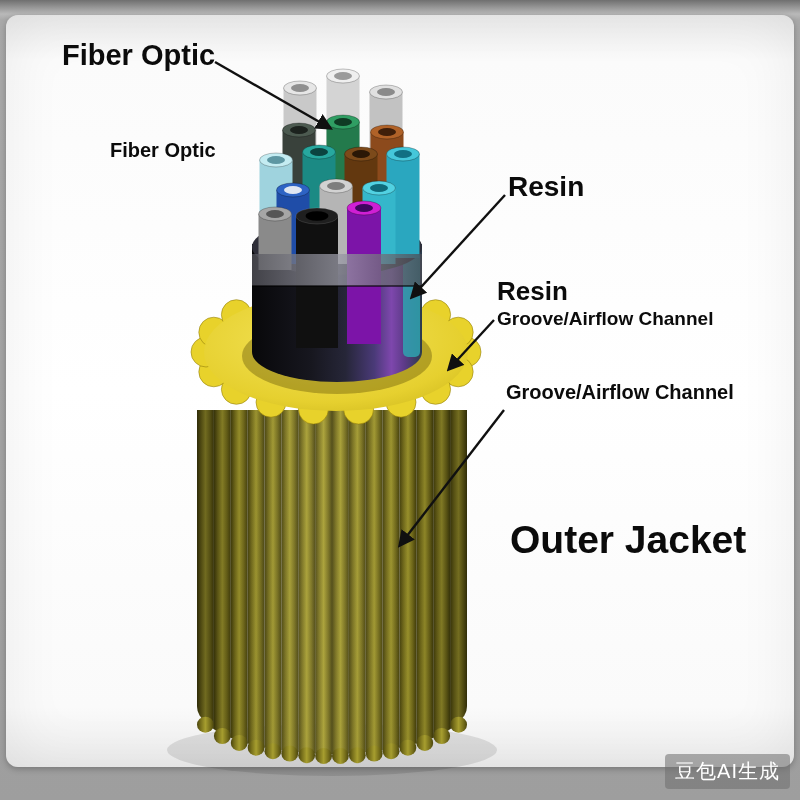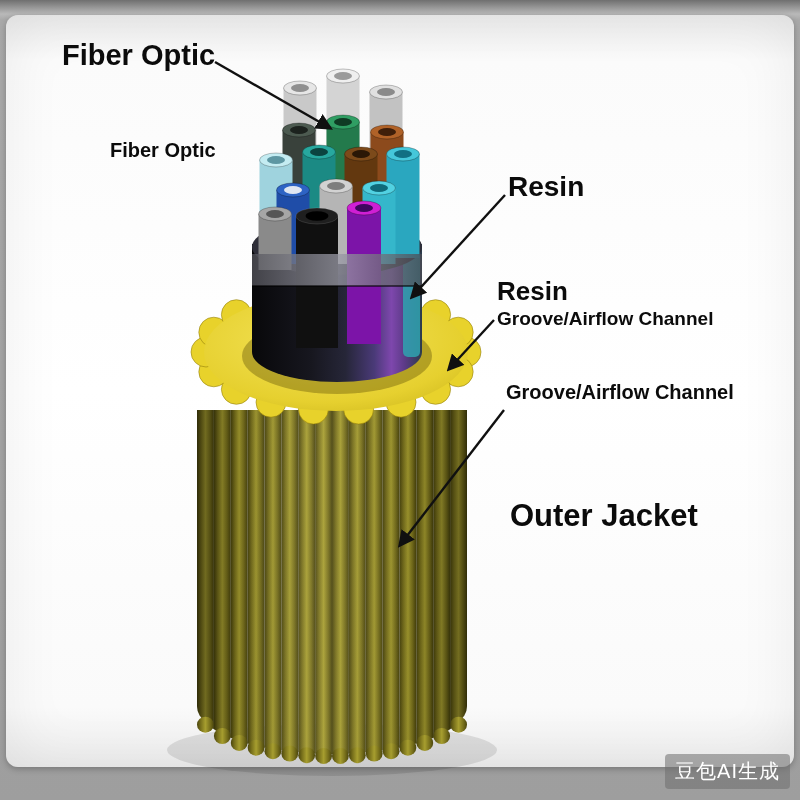--- a/index.html
+++ b/index.html
@@ -9,21 +9,21 @@
          background:linear-gradient(180deg,#ececec 0,#fbfbfb 6%,#ffffff 50%,#fafafa 92%,#ededed 100%);
          box-shadow:inset 0 0 60px rgba(0,0,0,0.07), 0 2px 6px rgba(0,0,0,0.25);}
   .art{position:absolute;inset:0;pointer-events:none;}
   .label{position:absolute;color:#0b0b0b;white-space:nowrap;line-height:1.05;}
   .lbl-fiber-main{left:62px;top:40px;font-size:29px;font-weight:700;}
   .lbl-fiber-sec{left:110px;top:140px;font-size:20px;font-weight:600;}
   .lbl-resin-main{left:508px;top:172px;font-size:28px;font-weight:700;}
   .lbl-resin-sec{left:497px;top:278px;font-size:26px;font-weight:700;}
   .lbl-groove-up{left:497px;top:309px;font-size:19px;font-weight:700;}
   .lbl-groove-low{left:506px;top:382px;font-size:20px;font-weight:700;}
-  .lbl-jacket{left:510px;top:500px;font-size:31px;font-weight:700;}
+  .lbl-jacket{left:510px;top:520px;font-size:39px;font-weight:700;}
   .watermark{position:absolute;right:10px;bottom:11px;padding:4px 10px;border-radius:4px;
              background:rgba(110,110,110,0.55);color:#ffffff;font-size:20px;font-weight:400;letter-spacing:1px;}
 </style>
 </head>
 <body>
 
 <div class="photo">
   <div class="panel"></div>
 
   <svg class="art" width="800" height="800" viewBox="0 0 800 800">

